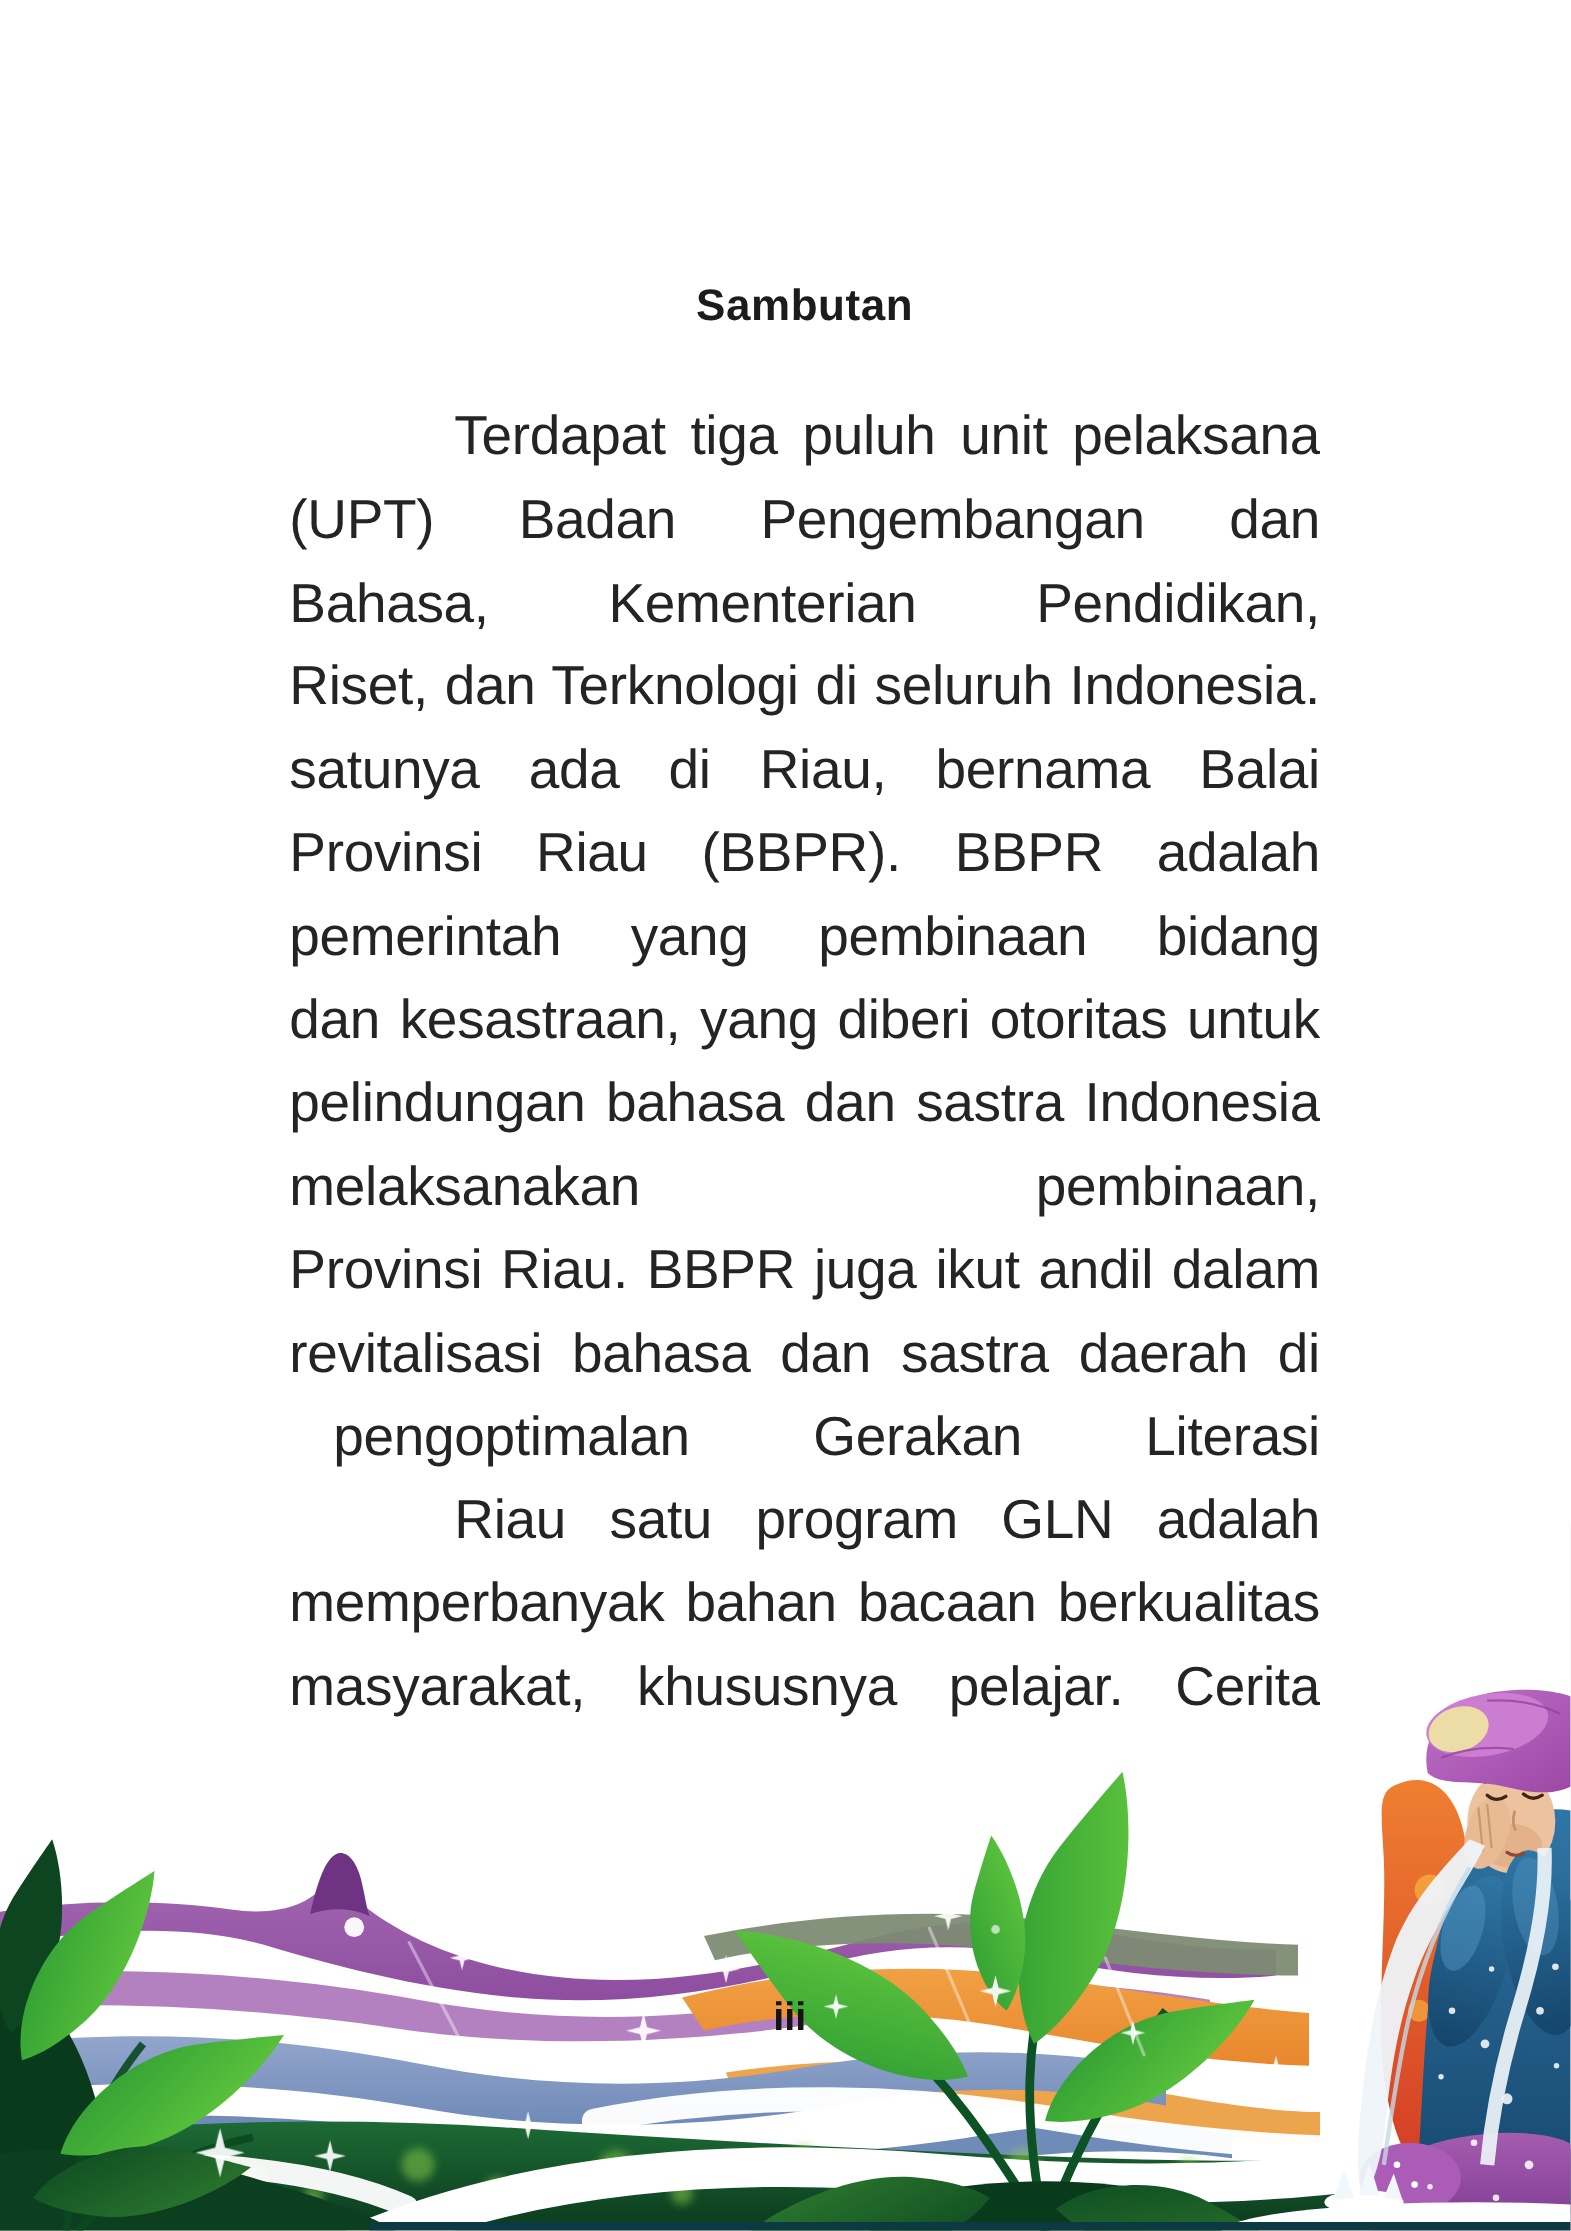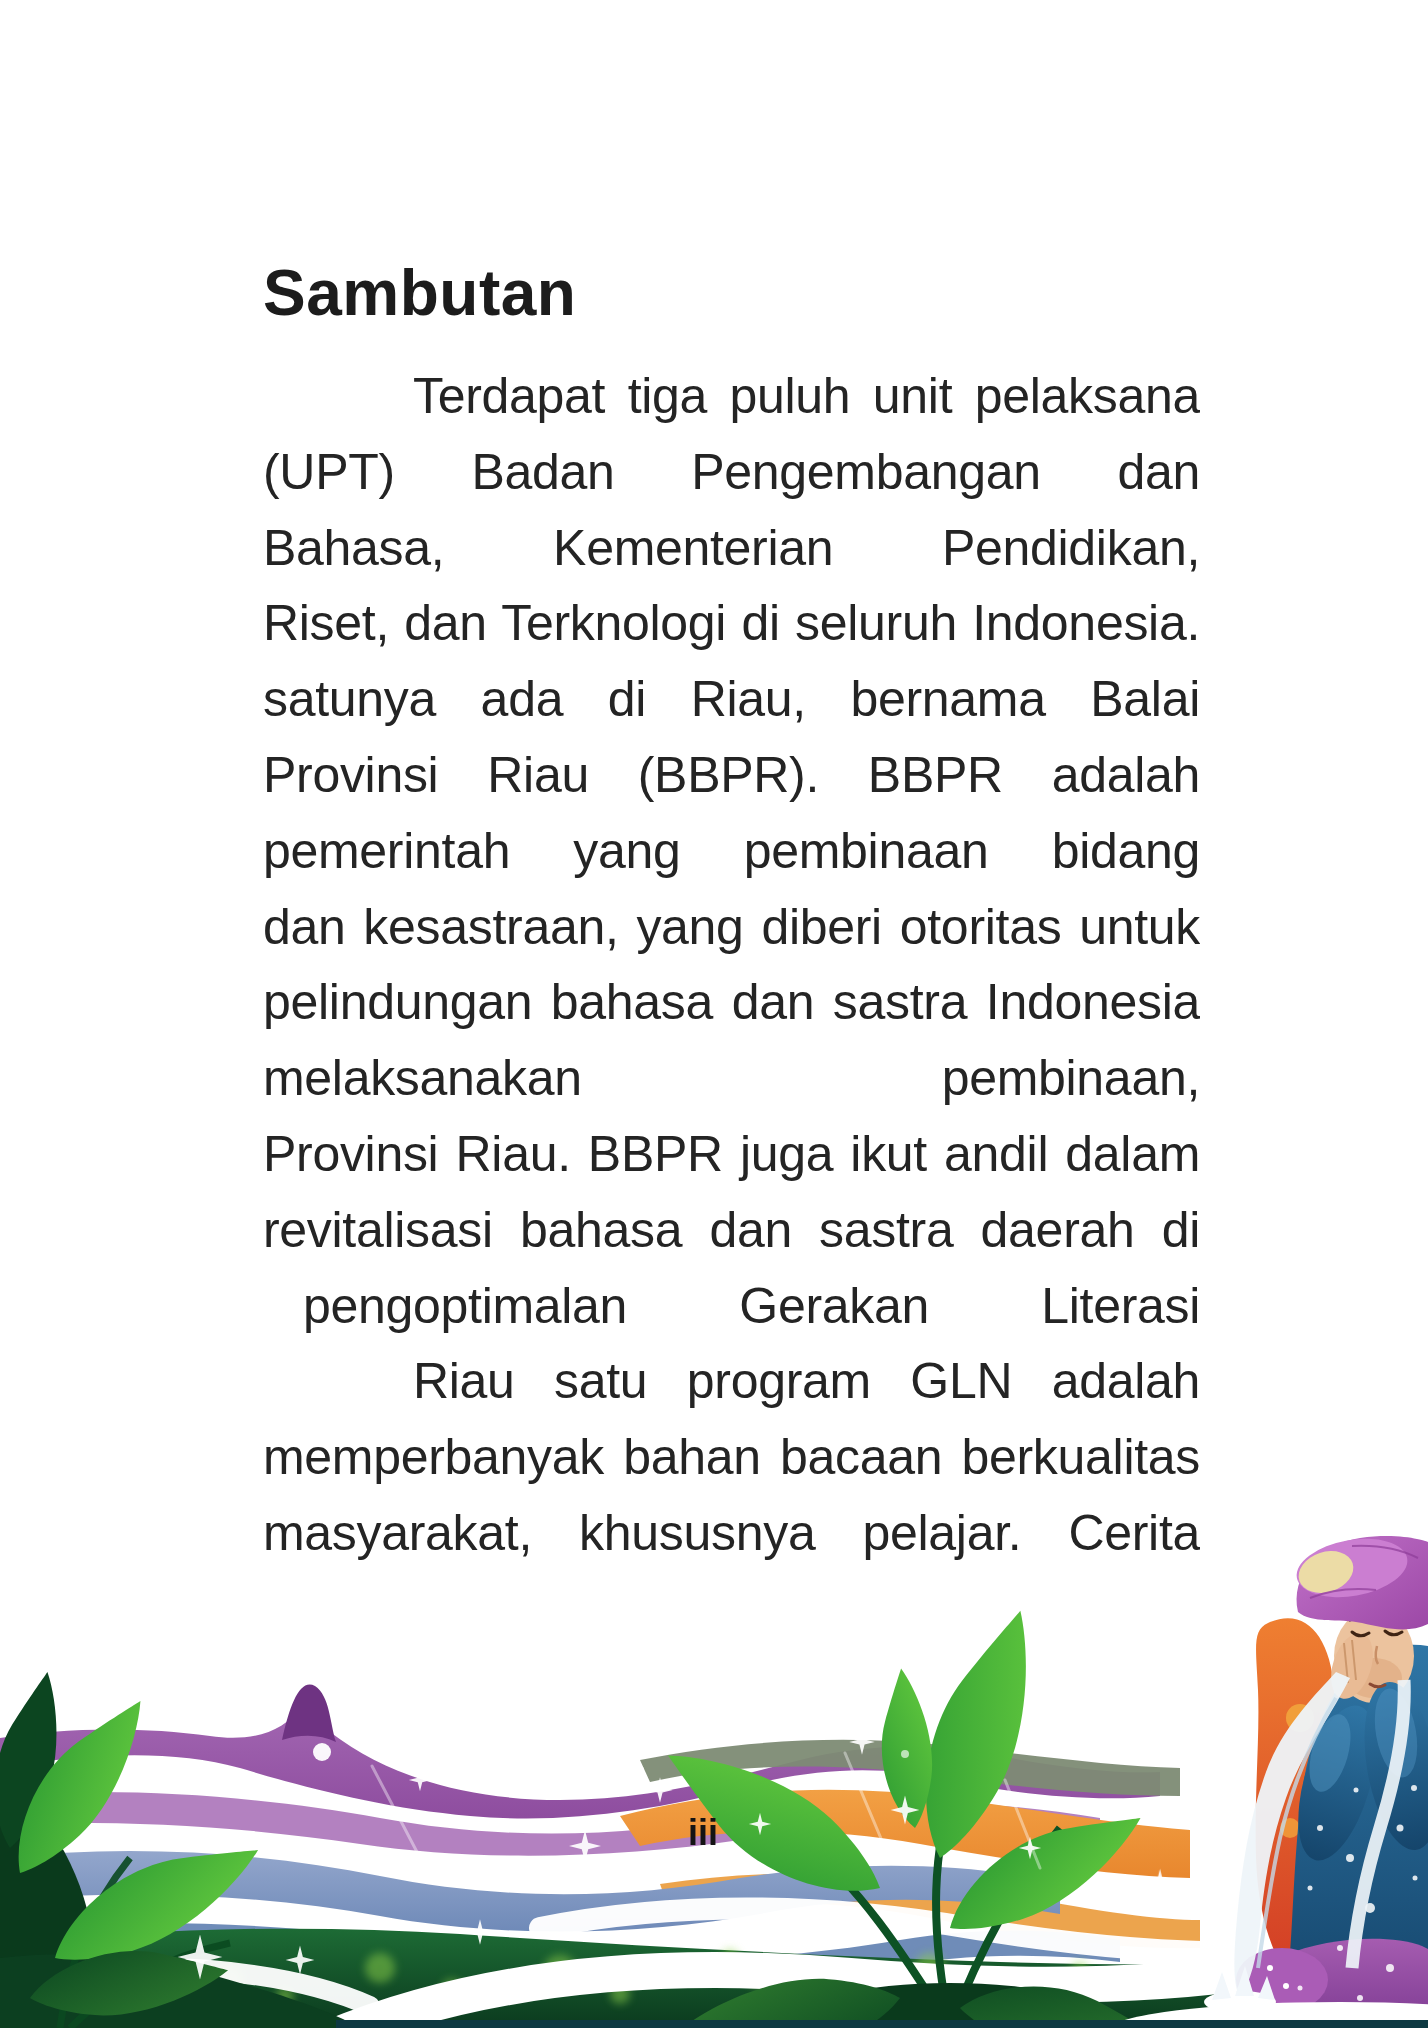--- a/index.html
+++ b/index.html
@@ -9,36 +9,37 @@
     background:#ffffff;
     overflow:hidden;
     font-family:"Liberation Sans", sans-serif;
   }
   .content{
     position:absolute;left:263px;top:0;width:937px;height:100%;
     z-index:2;
   }
   .title{
     position:absolute;top:256px;left:0;right:0;margin:0;
-    font-size:64px;font-weight:bold;color:#1c1c1c;
+    text-align:center;
+    font-size:40px;font-weight:bold;color:#1c1c1c;
     letter-spacing:0.5px;
   }
   .lines{position:absolute;top:359px;left:0;right:0;}
   .line{
     height:75.8px;line-height:75.8px;
     font-size:50px;color:#242424;
     letter-spacing:-0.3px;
     text-align:justify;text-align-last:justify;
     overflow:hidden;white-space:normal;
   }
   .line.indent{text-indent:150px;}
   .line.flush{text-align-last:left;margin-left:40px;}
   .page-number{
     position:absolute;left:688px;top:1812px;width:60px;
-    font-size:36px;font-weight:bold;color:#141414;
+    text-align:center;font-size:36px;font-weight:bold;color:#141414;
     z-index:3;
   }
   .footer-art{
     position:absolute;left:0;top:1528px;width:1428px;height:500px;
     z-index:1;display:block;
   }
 </style>
 </head>
 <body>
 

